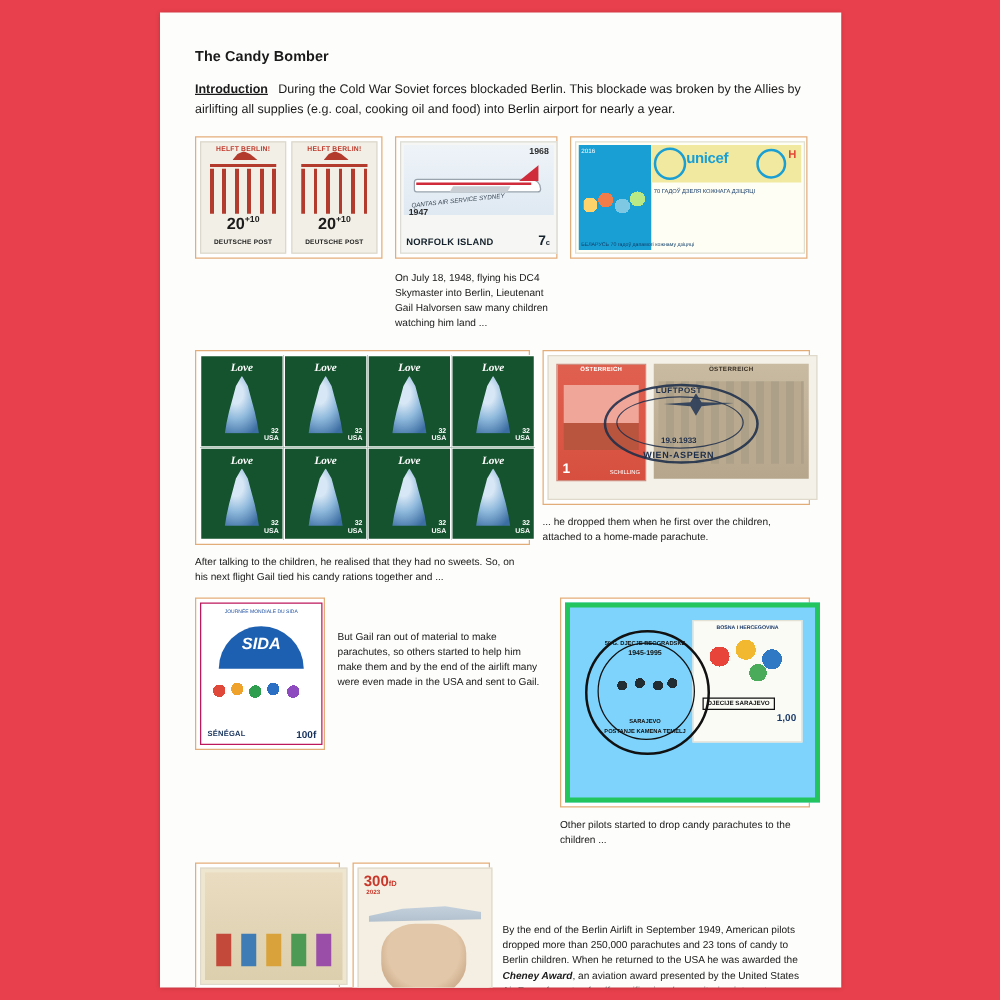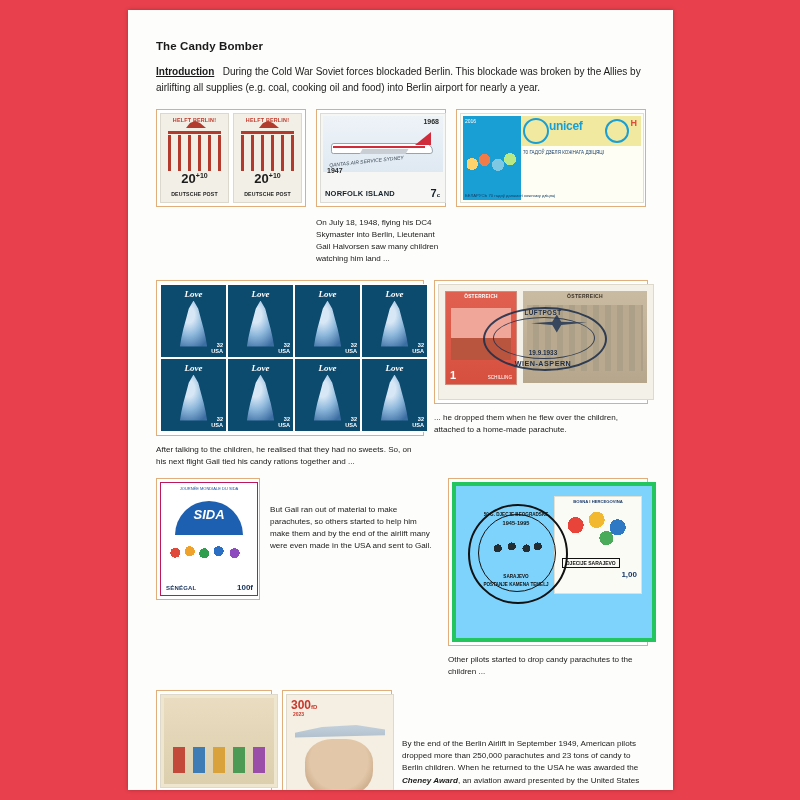--- a/index.html
+++ b/index.html
@@ -191,21 +191,21 @@
     border:2px solid #1a9fd4;
   }
 
   
   .sec2 { display:flex; gap:10px; align-items:flex-start; margin-top: 14px; }
   .hershey-block { width: 268px; }
   .hersheys {
     display:grid; grid-template-columns: repeat(4, 1fr); width:268px; background:#ffffff;
   }
   .kiss {
-    position:relative; height:72px; background:#0c4a6e; border:1px solid #ffffff;
+    position:relative; height:72px; background:#14532d; border:1px solid #ffffff;
     overflow:hidden;
   }
   .kiss .love {
     position:absolute; top:4px; left:0; right:0; text-align:center;
     font-family:"Liberation Serif", serif; font-style:italic; font-weight:bold;
     font-size:9px; color:#ffffff;
   }
   .kiss .cone {
     position:absolute; left:50%; top:16px; transform:translateX(-50%);
     width:34px; height:46px;
@@ -540,21 +540,21 @@
               <div class="pic"></div>
             </div>
             <div class="cancel"></div>
             <div class="cancel2"></div>
             <div class="plane"></div>
             <div class="ctext">LUFTPOST</div>
             <div class="cdate">19.9.1933</div>
             <div class="cplace">WIEN-ASPERN</div>
           </div>
         </div>
-        <p class="caption" style="margin:8px 0 0 0;">... he dropped them when he flew over the children, attached to a home-made parachute.</p>
+        <p class="caption" style="margin:8px 0 0 0;">... he dropped them when he first over the children, attached to a home-made parachute.</p>
       </div>
     </div>
 
     <div class="sec3">
       <div style="width:104px">
         <div class="frame tan">
           <div class="senegal">
             <div class="hd">JOURNÉE MONDIALE DU SIDA</div>
             <div class="globe"></div>
             <div class="sida">SIDA</div>

